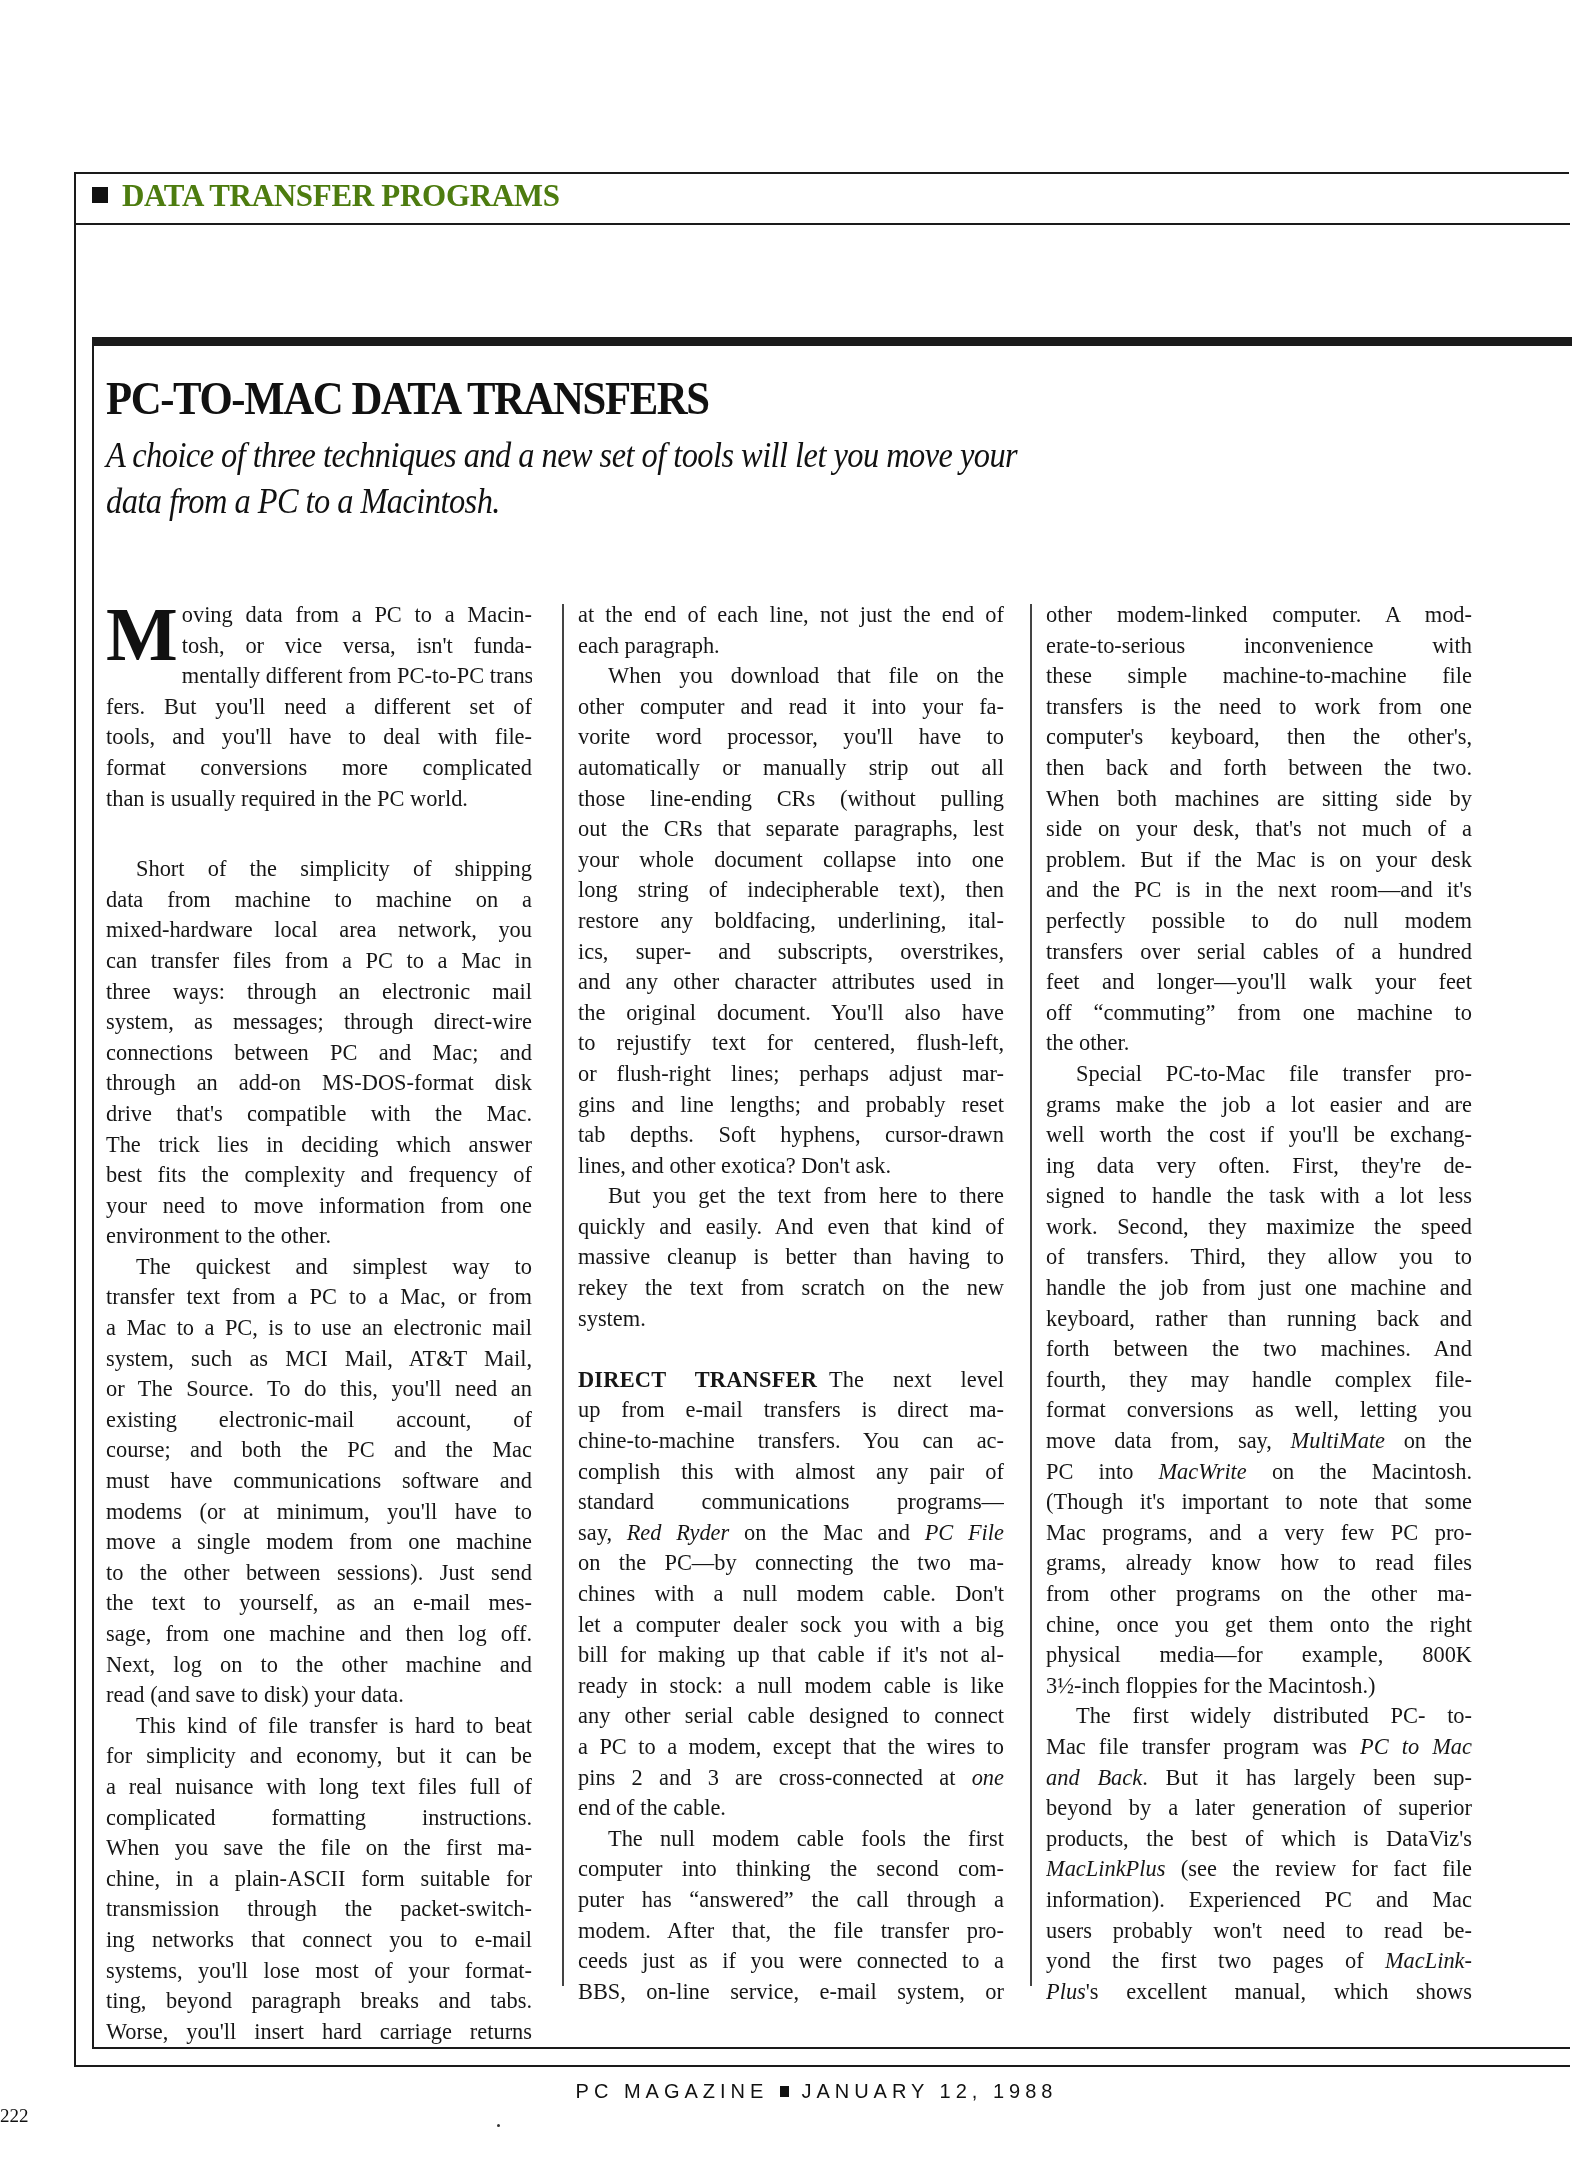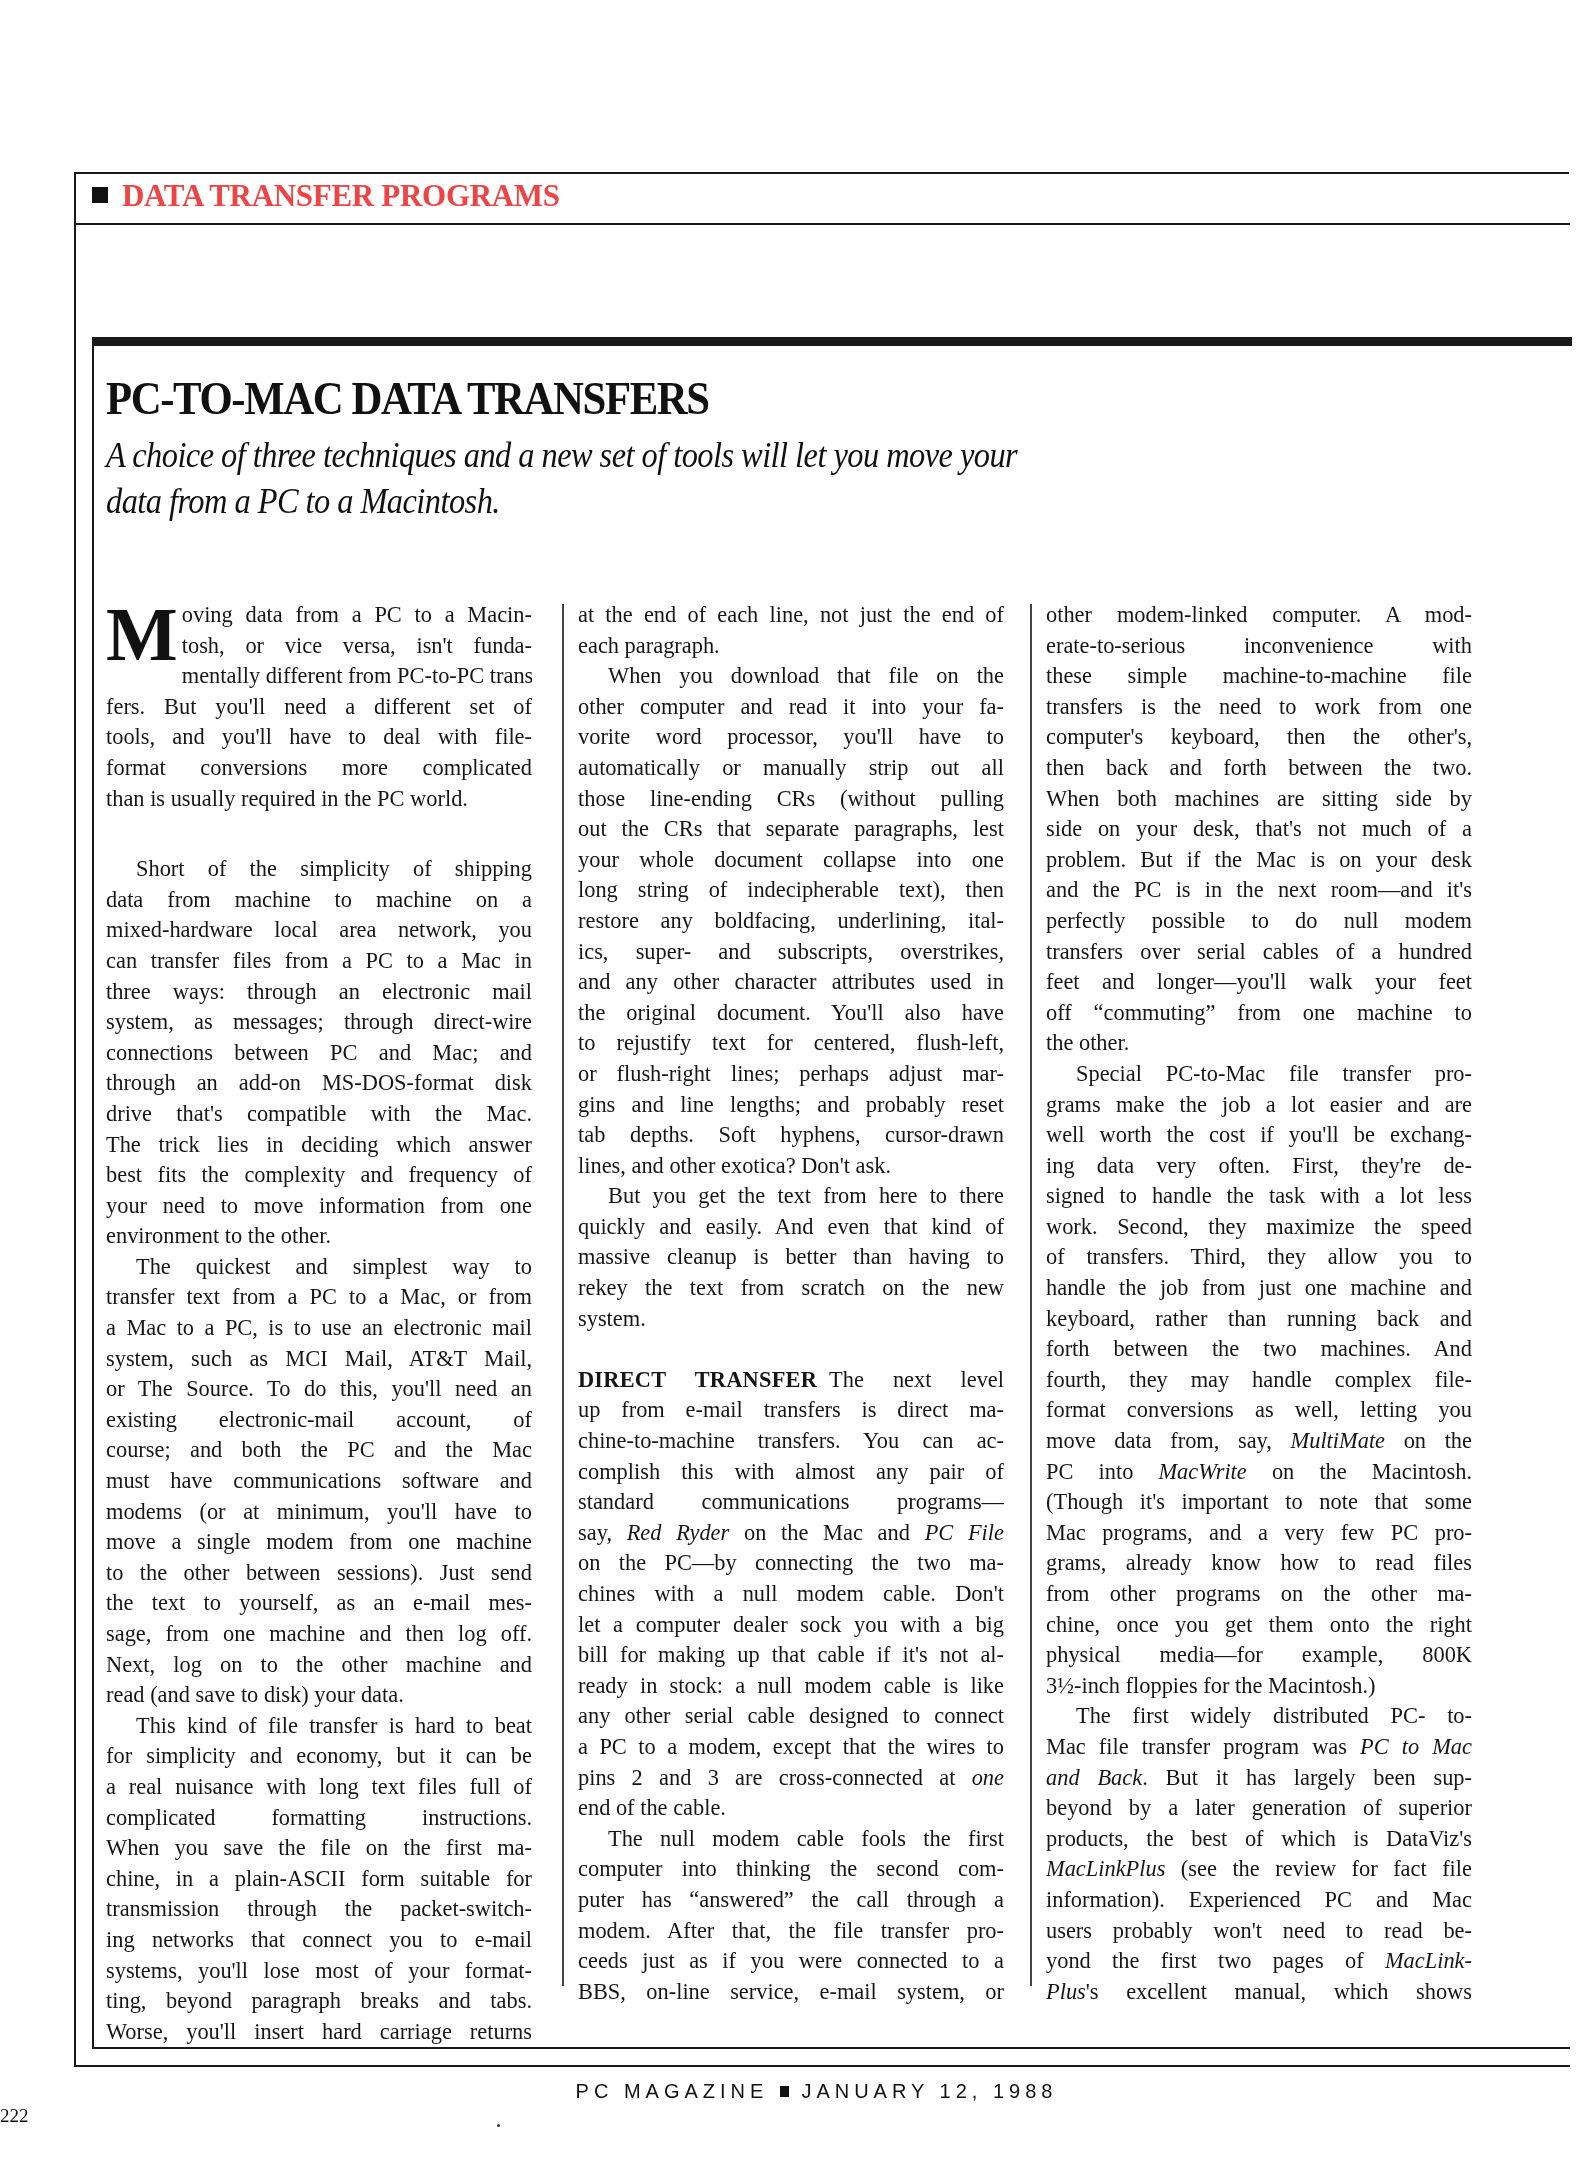--- a/index.html
+++ b/index.html
@@ -1,20 +1,20 @@
 <!DOCTYPE html>
 <html><head>
   <meta charset="utf-8">
   <style>
     html, body { margin: 0; padding: 0; background: #ffffff; }
     body { width: 1585px; height: 2160px; position: relative; overflow: hidden; color: #111; font-family: "Liberation Serif", serif; }
     
     .hline { position: absolute; background: #1a1a1a; }
     .vline { position: absolute; background: #1a1a1a; }
-    .section-label { position: absolute; left: 92px; top: 178px; font-family: "Liberation Serif", serif; font-weight: bold; font-size: 31px; letter-spacing: -0.3px; color: #ef4444; white-space: nowrap; }
+    .section-label { position: absolute; left: 92px; top: 178px; font-family: "Liberation Serif", serif; font-weight: bold; font-size: 31px; letter-spacing: -0.3px; color: #4d7c0f; white-space: nowrap; }
     .section-label .bullet { display: inline-block; width: 16px; height: 16px; background: #111; margin-right: 14px; vertical-align: 3px; }
     .title { position: absolute; left: 106px; top: 372px; font-family: "Liberation Serif", serif; font-weight: bold; font-size: 46px; letter-spacing: -1.5px; white-space: nowrap; color: #111; transform: scaleX(0.93); transform-origin: left top; }
     .deck { position: absolute; left: 106px; top: 432px; width: 1200px; font-family: "Liberation Serif", serif; font-style: italic; font-size: 36px; line-height: 46px; letter-spacing: -0.6px; color: #111; transform: scaleX(0.9); transform-origin: left top; }
     .deck span { display: block; white-space: nowrap; }
     .col { position: absolute; top: 600px; width: 426px; font-family: "Liberation Serif", serif; font-size: 22.4px; line-height: 30.6px; color: #161616; }
     .col .line { display: block; text-align: justify; text-align-last: justify; white-space: nowrap; overflow: hidden; height: 30.6px; }
     .col .line.last { text-align-last: left; }
     .dropcap { float: left; font-size: 76px; line-height: 60px; font-weight: bold; margin: 4px 4px 0 0; color: #111; }
     .subhead { font-weight: bold; font-variant: small-caps; letter-spacing: 0.2px; margin-right: 12px; }
     .col1 { left: 106px; }

